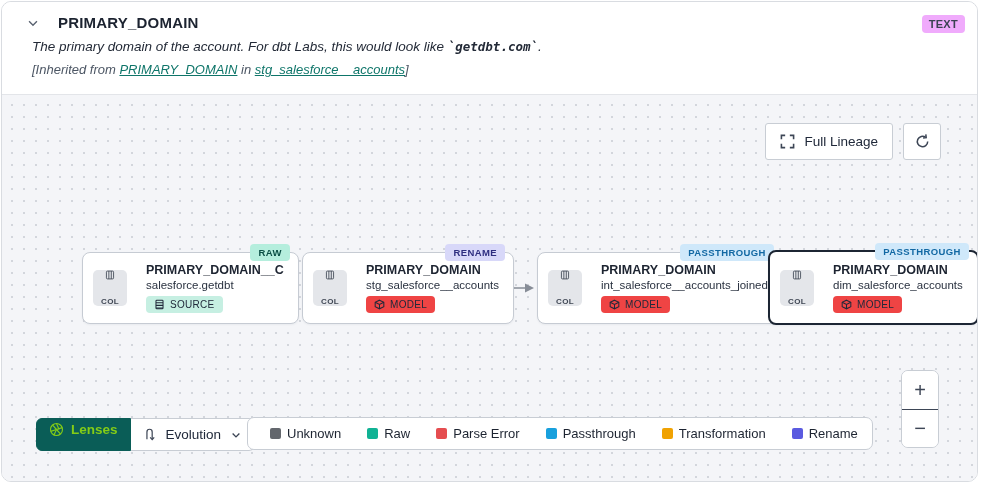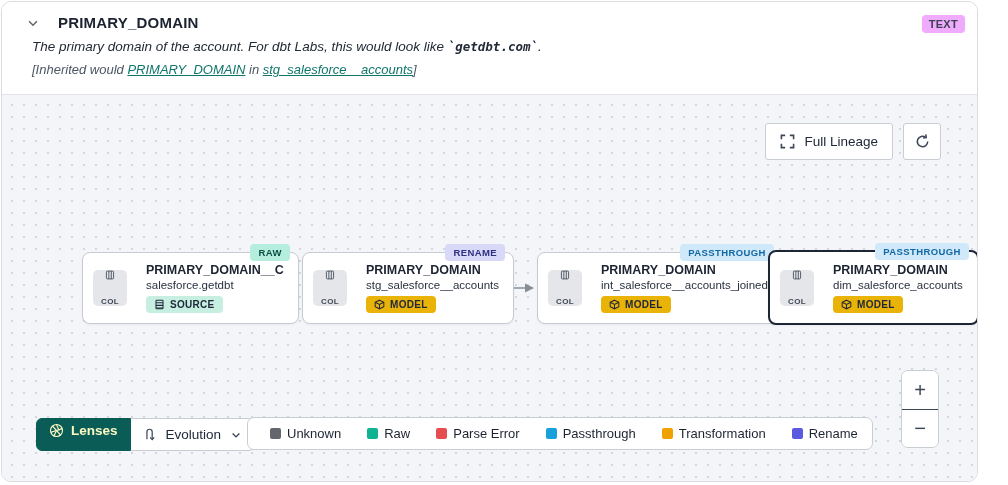--- a/index.html
+++ b/index.html
@@ -61,31 +61,31 @@
     width: 34px; height: 36px; background: #e4e6ea; border-radius: 5px; flex: 0 0 auto;
     display: flex; flex-direction: column; align-items: center; justify-content: center; gap: 17px;
     color: #3f4754;
   }
   .col-box .col-label { font-size: 8px; font-weight: bold; letter-spacing: .3px; }
   .node-body { margin-left: 19px; display: flex; flex-direction: column; gap: 2px; }
   .node-title { font-size: 12.5px; font-weight: bold; color: #1d2431; white-space: nowrap; }
   .node-sub { font-size: 11.5px; color: #2a3240; white-space: nowrap; }
   .res-pill {
     align-self: flex-start; display: flex; align-items: center; gap: 5px; margin-top: 3px;
-    font-size: 10px; font-weight: bold; letter-spacing: .3px; color: #20293a;
+    font-size: 10px; font-weight: normal; letter-spacing: .3px; color: #20293a;
     padding: 3px 8px; border-radius: 4px;
   }
   .res-source { background: #c6efe2; }
-  .res-model { background: #eab308; }
+  .res-model { background: #ef4444; }
 
   
   .lenses-bar { position: absolute; left: 34px; bottom: 30px; display: flex; height: 33px; }
   .lenses-btn {
-    display: flex; align-items: flex-end; gap: 7px; background: #0a5d57; color: #fef9c3;
-    border: 1px solid #0a5d57; border-radius: 6px 0 0 6px; padding: 12px 12px; font-size: 13.5px;
+    display: flex; align-items: flex-start; gap: 7px; background: #0a5d57; color: #84cc16;
+    border: 1px solid #0a5d57; border-radius: 6px 0 0 6px; padding: 3px 12px; font-size: 13.5px;
     font-weight: 600; cursor: pointer;
   }
   .lens-select {
     display: flex; align-items: center; gap: 9px; background: #fff; border: 1px solid #c8cdd4;
     border-left: none; border-radius: 0 6px 6px 0; padding: 0 12px; font-size: 13.5px;
     color: #20293a; cursor: pointer;
   }
   .lens-select svg { color: #3d4656; }
 
   
@@ -114,21 +114,21 @@
 
   <div class="header">
     <div class="title-row">
       <svg class="chev" viewBox="0 0 16 16" fill="none" stroke="currentColor" stroke-width="1.6">
           <polyline points="3.5,6 8,10.5 12.5,6"></polyline>
         </svg>
       <span class="col-title">PRIMARY_DOMAIN</span>
     </div>
     <span class="type-badge">TEXT</span>
     <div class="desc"><span>The primary domain of the account. For dbt Labs, this would look like </span><span class="code">`getdbt.com`</span><span>.</span></div>
-    <div class="inherited"><span>[Inherited would </span><a>PRIMARY_DOMAIN</a><span> in </span><a>stg_salesforce__accounts</a><span>]</span></div>
+    <div class="inherited"><span>[Inherited from </span><a>PRIMARY_DOMAIN</a><span> in </span><a>stg_salesforce__accounts</a><span>]</span></div>
   </div>
 
   <div class="canvas">
 
     <svg class="edges">
       <g stroke="#878d97" stroke-width="1.4" fill="none">
         <line x1="236" y1="193" x2="290" y2="193"></line>
         <line x1="456" y1="193" x2="525" y2="193"></line>
         <line x1="717" y1="193" x2="757" y2="193"></line>
         <path d="M924,193 L934,193 C962,193 972,168 1008,156"></path>

